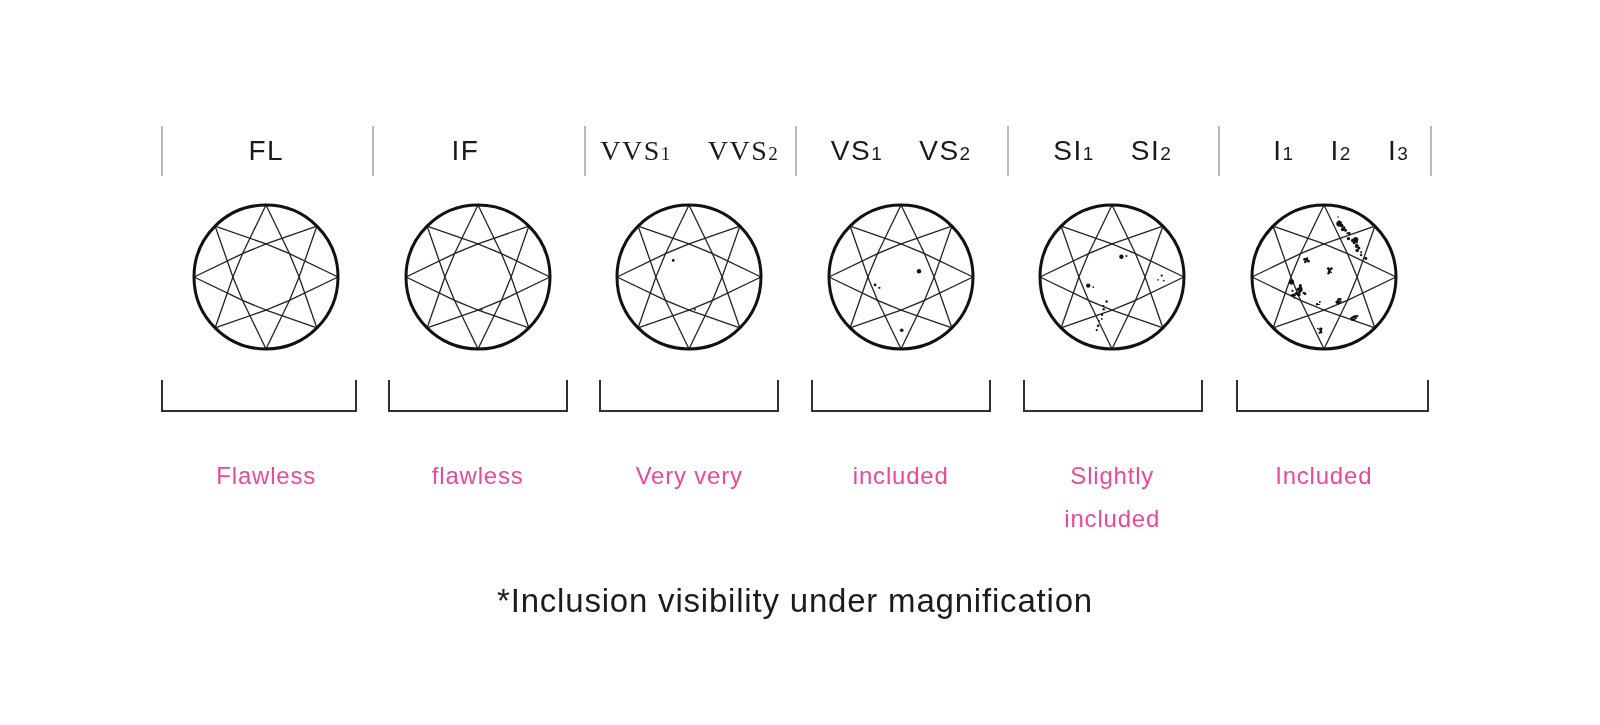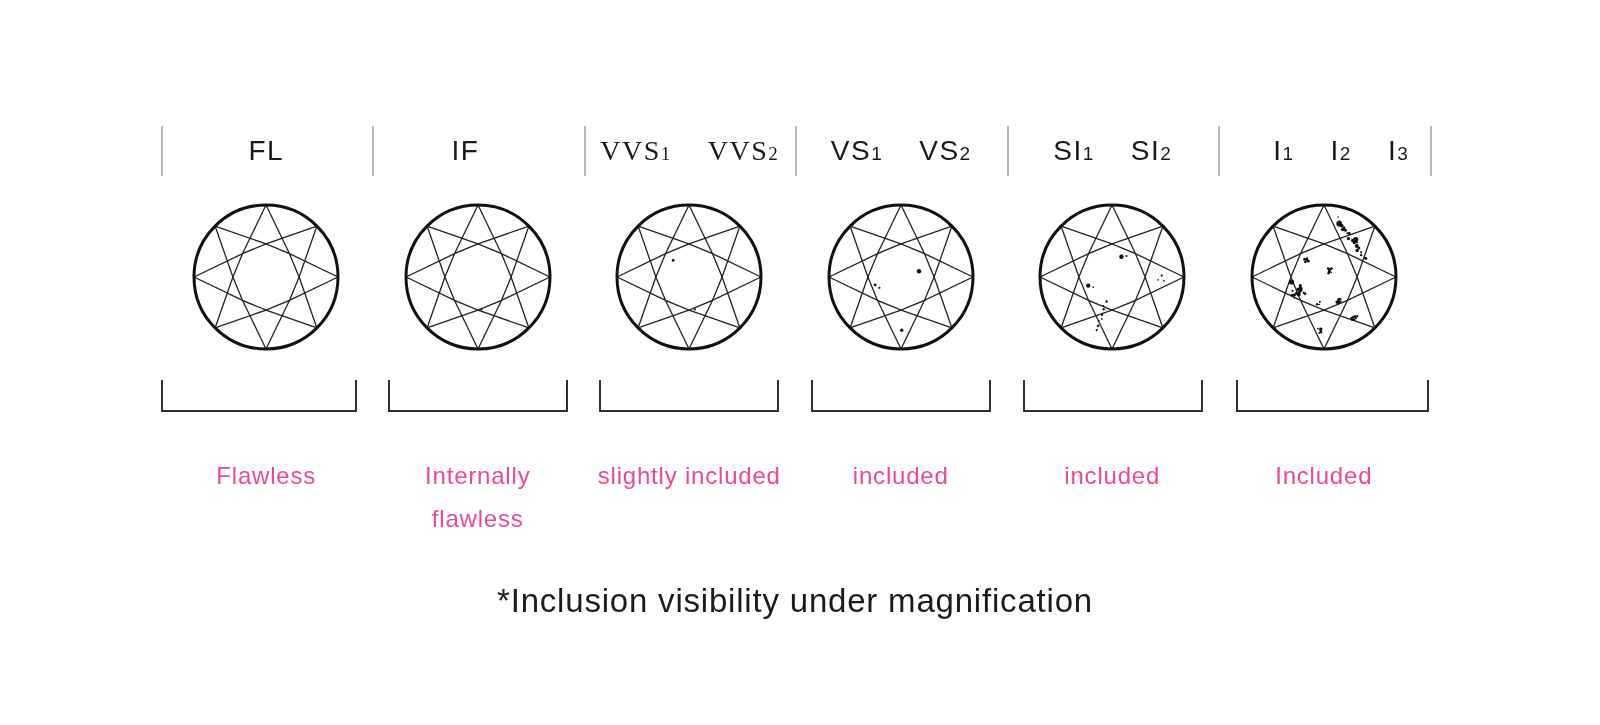--- a/index.html
+++ b/index.html
@@ -93,21 +93,20 @@
           <line x1="50.91168824543148" y1="-50.911688245431364" x2="2.028015099388017e-15" y2="-33.120000000000005" stroke="#222222" stroke-width="1.3"></line>
           <line x1="50.91168824543148" y1="-50.911688245431364" x2="33.120000000000005" y2="8.112060397552068e-15" stroke="#222222" stroke-width="1.3"></line>
           <polygon points="2.028015099388017e-15,-33.120000000000005 -23.419376592898455,-23.41937659289846 -33.120000000000005,-4.056030198776034e-15 -23.419376592898463,23.419376592898455 -6.08404529816405e-15,33.120000000000005 23.41937659289845,23.419376592898463 33.120000000000005,8.112060397552068e-15 23.41937659289848,-23.419376592898427" fill="none" stroke="#222222" stroke-width="1.3"></polygon>
           <circle cx="0" cy="0" r="72" fill="none" stroke="#111111" stroke-width="3"></circle>
           <g fill="#111111">
             <circle cx="3.6" cy="32.4" r="1.0"></circle>
           </g>
         </svg></div>
       <div class="bracket" style="left: 388px; width: 180px;"></div>
       <div class="clarity-label" style="left: 372px; width: 211.5px;">
-        <div>Internally</div>
         <div>flawless</div>
       </div>
       <div class="divider" style="left: 583.5px;"></div>
       <div class="grade-row" style="left: 583.5px; width: 211.5px; font-family: Liberation Serif, serif;">
         <div class="grade-group">
           <span class="grade"><span>VVS</span><span class="gnum">1</span></span>
           <span class="grade"><span>VVS</span><span class="gnum">2</span></span>
         </div>
       </div>
       <div class="diamond-wrap" style="left: 609.25px;"><svg width="160" height="160" viewBox="-80 -80 160 160">
@@ -129,21 +128,21 @@
           <line x1="50.91168824543148" y1="-50.911688245431364" x2="33.120000000000005" y2="8.112060397552068e-15" stroke="#222222" stroke-width="1.3"></line>
           <polygon points="2.028015099388017e-15,-33.120000000000005 -23.419376592898455,-23.41937659289846 -33.120000000000005,-4.056030198776034e-15 -23.419376592898463,23.419376592898455 -6.08404529816405e-15,33.120000000000005 23.41937659289845,23.419376592898463 33.120000000000005,8.112060397552068e-15 23.41937659289848,-23.419376592898427" fill="none" stroke="#222222" stroke-width="1.3"></polygon>
           <circle cx="0" cy="0" r="72" fill="none" stroke="#111111" stroke-width="3"></circle>
           <g fill="#111111">
             <circle cx="-15.8" cy="-16.6" r="1.4"></circle>
             <circle cx="5.8" cy="32.4" r="1.1"></circle>
           </g>
         </svg></div>
       <div class="bracket" style="left: 598.5px; width: 180px;"></div>
       <div class="clarity-label" style="left: 583.5px; width: 211.5px;">
-        <div>slightly included</div>
+        <div>Very very</div>
       </div>
       <div class="divider" style="left: 795px;"></div>
       <div class="grade-row" style="left: 795px; width: 211.5px;">
         <div class="grade-group">
           <span class="grade"><span>VS</span><span class="gnum">1</span></span>
           <span class="grade"><span>VS</span><span class="gnum">2</span></span>
         </div>
       </div>
       <div class="diamond-wrap" style="left: 820.75px;"><svg width="160" height="160" viewBox="-80 -80 160 160">
           <line x1="4.408728476930472e-15" y1="-72" x2="-23.419376592898455" y2="-23.41937659289846" stroke="#222222" stroke-width="1.3"></line>
@@ -214,20 +213,21 @@
             <circle cx="-8.3" cy="32.3" r="1.2"></circle>
             <circle cx="-10.0" cy="37.7" r="1.2"></circle>
             <circle cx="-10.1" cy="41.9" r="0.9"></circle>
             <circle cx="-13.2" cy="43.7" r="0.9"></circle>
             <circle cx="-13.9" cy="48.7" r="1.3"></circle>
             <circle cx="-15.3" cy="53.1" r="1.1"></circle>
           </g>
         </svg></div>
       <div class="bracket" style="left: 1022.5px; width: 180px;"></div>
       <div class="clarity-label" style="left: 1006.5px; width: 211.5px;">
+        <div>Slightly</div>
         <div>included</div>
       </div>
       <div class="divider" style="left: 1218px;"></div>
       <div class="grade-row" style="left: 1218px; width: 211.5px; margin-left: 17px;">
         <div class="grade-group">
           <span class="grade"><span>I</span><span class="gnum">1</span></span>
           <span class="grade"><span>I</span><span class="gnum">2</span></span>
           <span class="grade"><span>I</span><span class="gnum">3</span></span>
         </div>
       </div>

